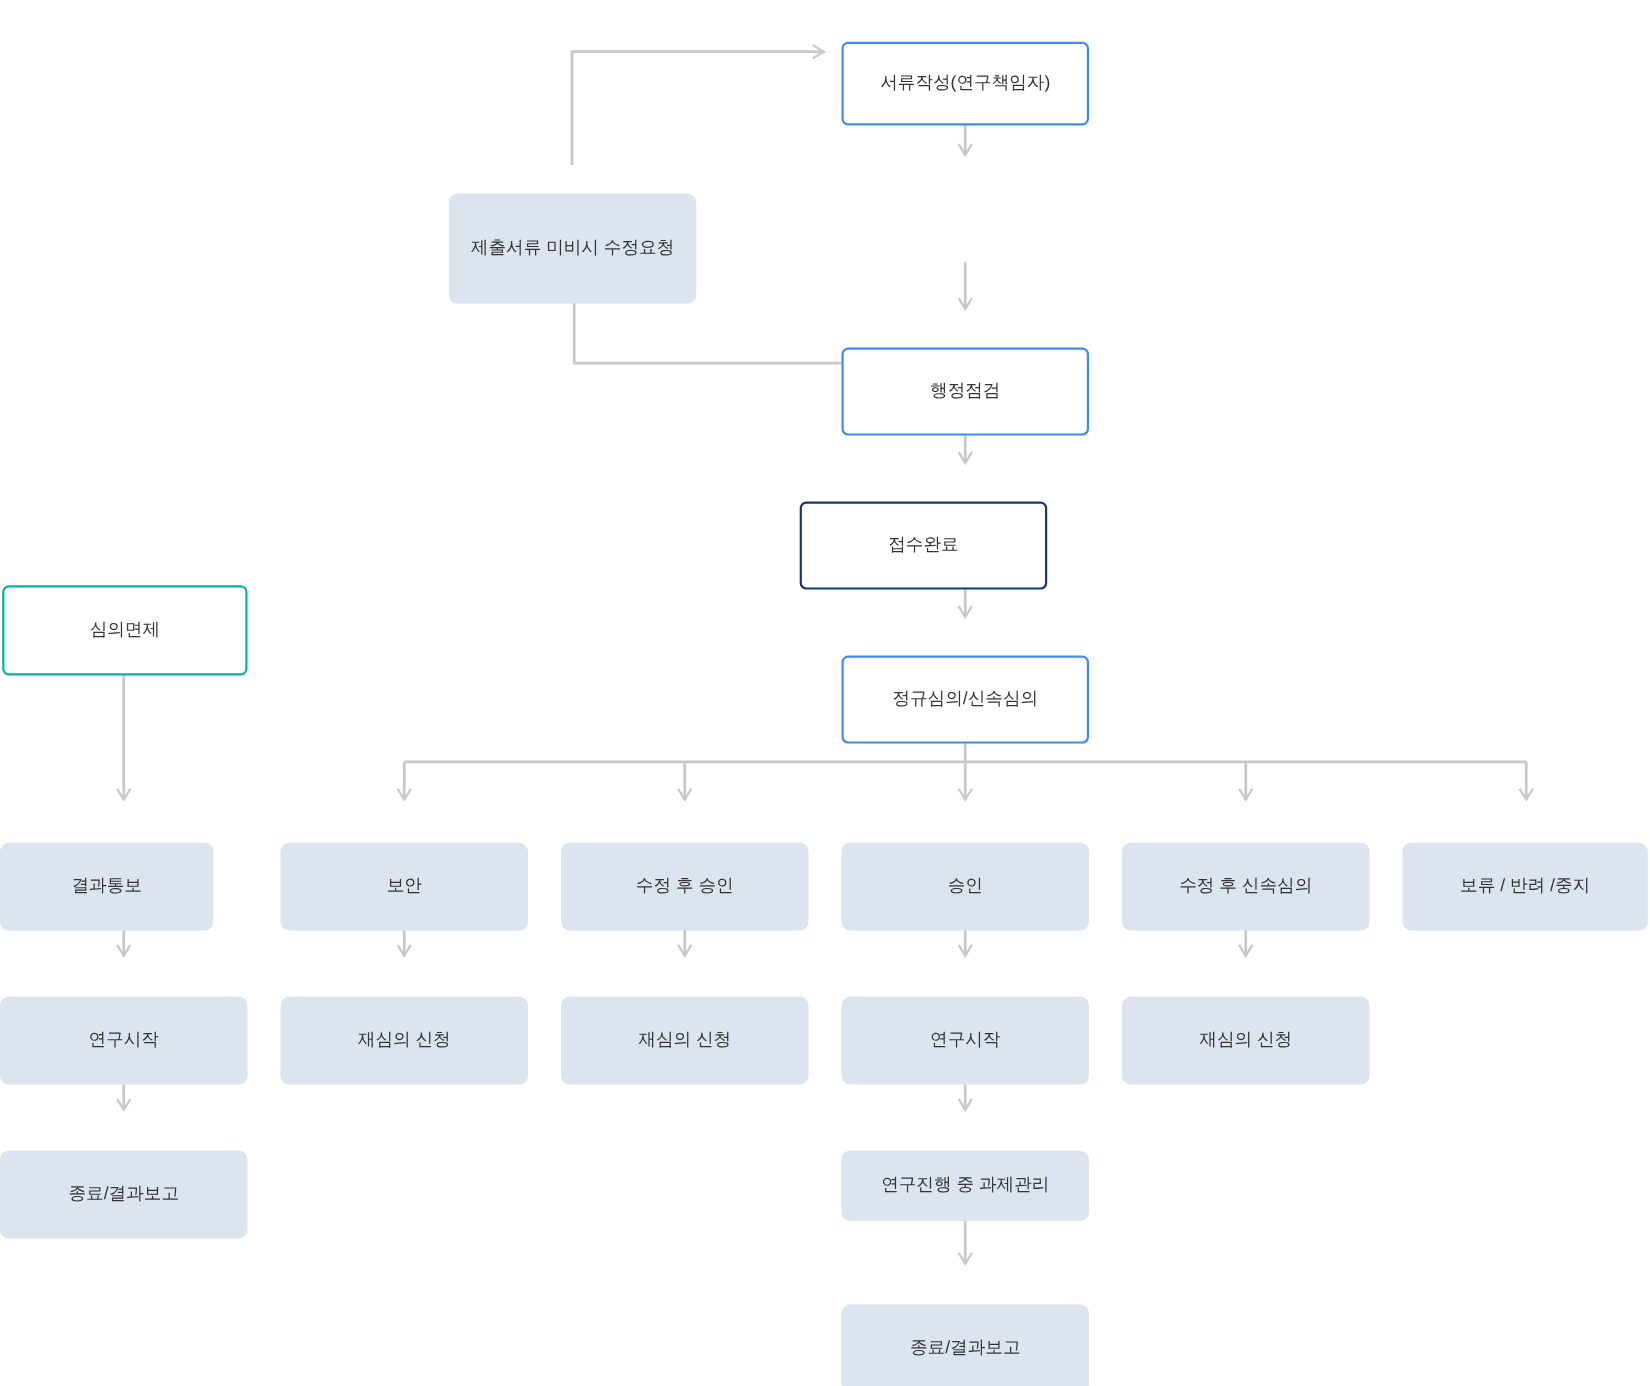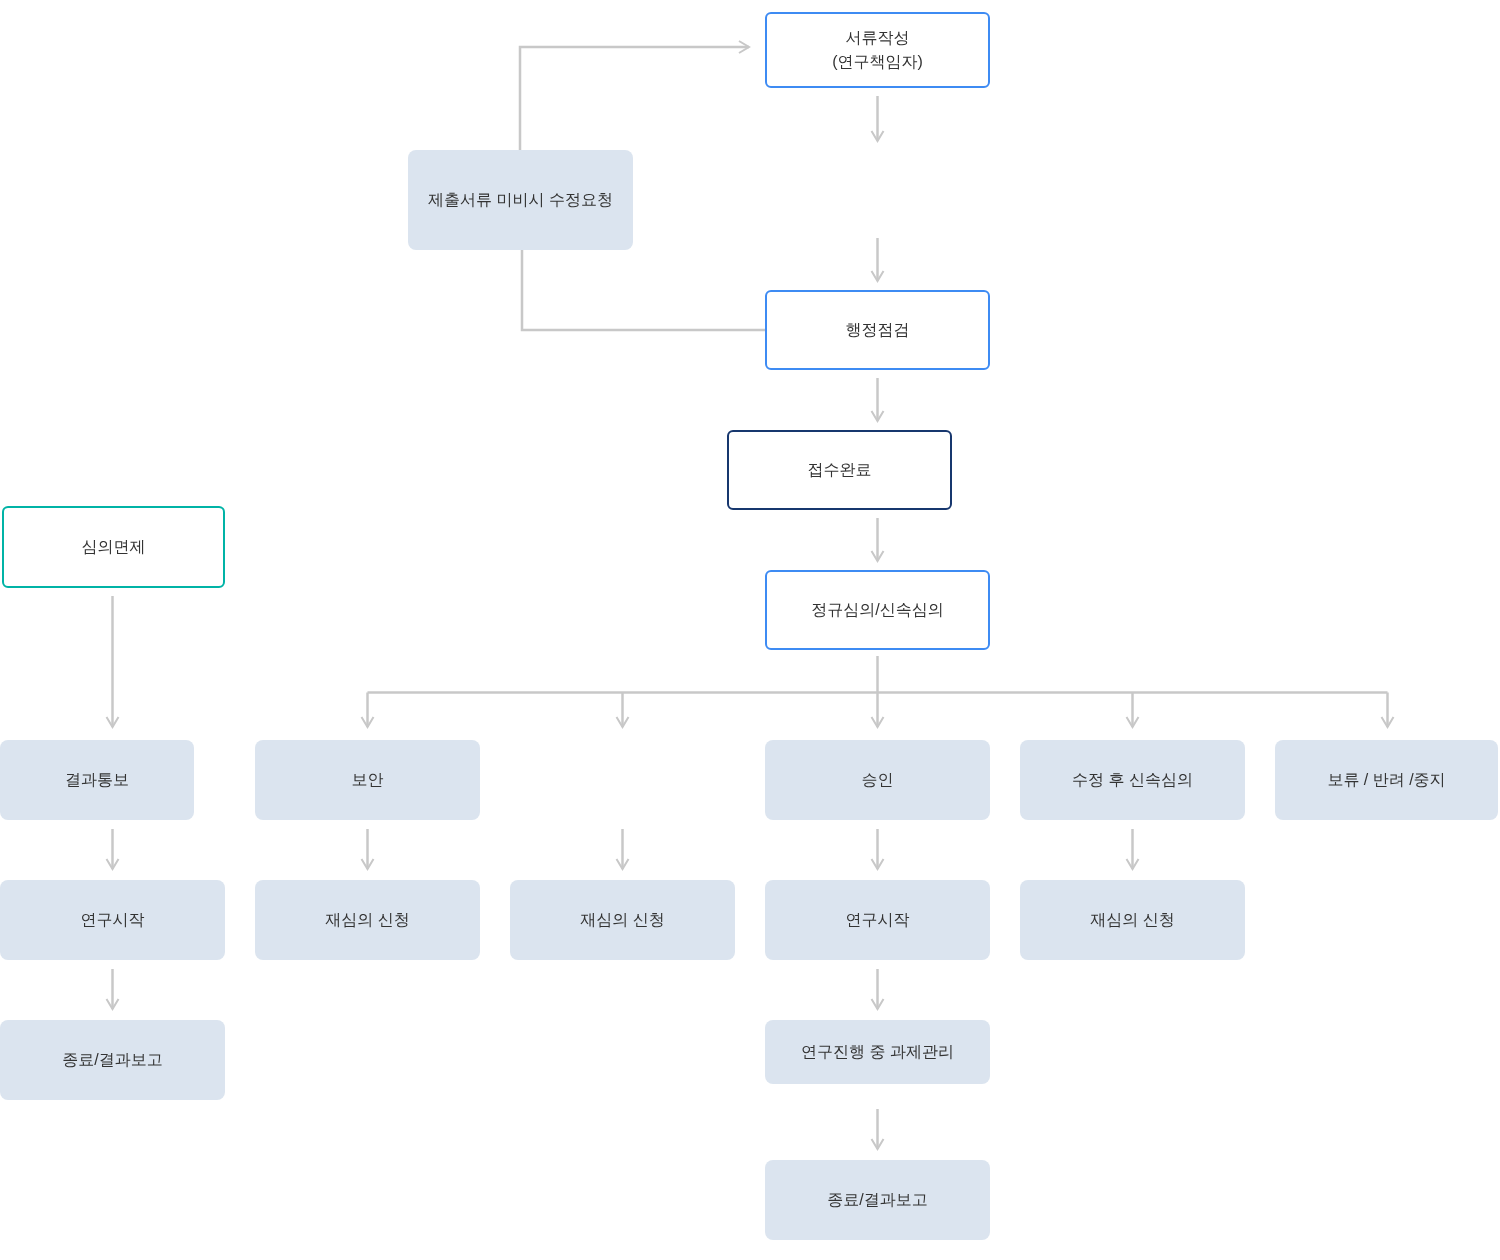--- a/index.html
+++ b/index.html
@@ -34,28 +34,29 @@
     stroke-width: 2.5;
   }
   .arrowhead-path {
     stroke: var(--arrow);
     fill: none;
     stroke-width: 2;
   }
   .node {
     position: absolute;
     display: flex;
-    flex-direction: column;
+    flex-direction: row;
     align-items: center;
     justify-content: center;
     text-align: center;
     font-size: 16px;
     line-height: 1.5;
     color: var(--text);
     background: #fff;
+    margin-top: 26px;
   }
   .outline-blue {
     border: 2px solid var(--accent-blue);
     border-radius: 6px;
   }
   .outline-navy {
     border: 2.5px solid var(--navy);
     border-radius: 6px;
   }
   .outline-teal {
@@ -134,20 +135,23 @@
   <div class="node outline-teal" style="left:2px;top:506px;width:223px;height:82px">
     <span>심의면제</span>
   </div>
 
   <div class="node fill" style="left:0px;top:740px;width:194px;height:80px">
     <span>결과통보</span>
   </div>
   <div class="node fill" style="left:255px;top:740px;width:225px;height:80px">
     <span>보안</span>
   </div>
+  <div class="node fill" style="left:510px;top:740px;width:225px;height:80px">
+    <span>수정 후 승인</span>
+  </div>
   <div class="node fill" style="left:765px;top:740px;width:225px;height:80px">
     <span>승인</span>
   </div>
   <div class="node fill" style="left:1020px;top:740px;width:225px;height:80px">
     <span>수정 후 신속심의</span>
   </div>
   <div class="node fill" style="left:1275px;top:740px;width:223px;height:80px">
     <span>보류 / 반려 /중지</span>
   </div>
 

